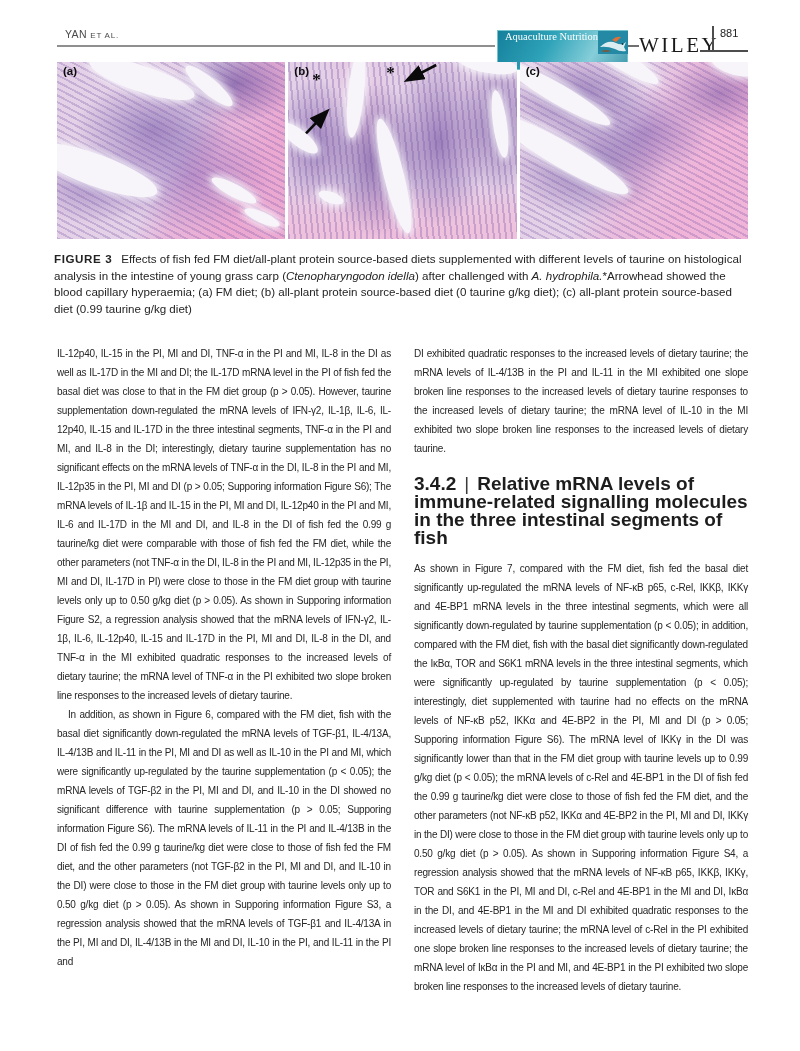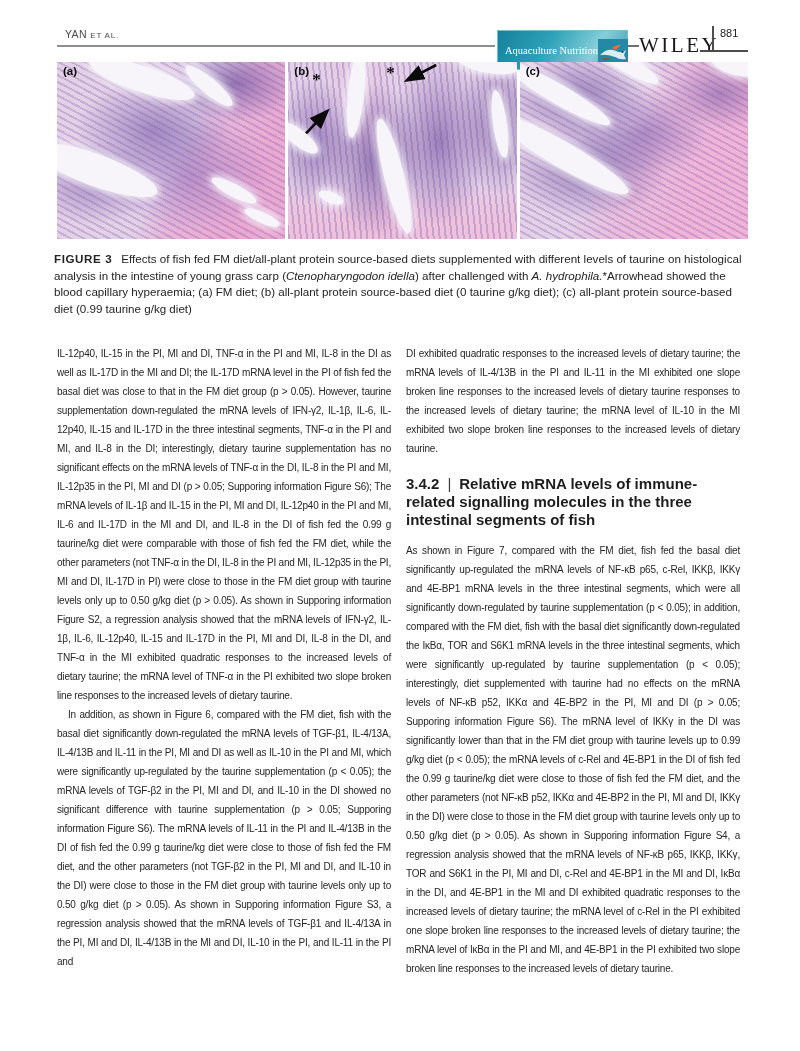--- a/index.html
+++ b/index.html
@@ -9,21 +9,21 @@
     font-family:"Liberation Sans", sans-serif; color:#2b2b2b; overflow:hidden;
   }
 
   
   .runhead { position:absolute; left:65px; top:28px; font-size:10.5px; color:#4a4a4a; letter-spacing:.4px; }
   .runhead .etal { font-size:8px; letter-spacing:.8px; }
   .hrule1 { position:absolute; left:57px; top:45px; width:438px; height:2px; background:#8f8f8f; }
   .badge {
     position:absolute; left:497px; top:30px; width:131px; height:40px;
     background:linear-gradient(120deg,#16809c 0%,#2da2b8 38%,#86ced9 72%,#3f98ad 100%);
-    border:1px solid #74c2cc; display:flex; align-items:center; padding:0 4px 0 7px;
+    border:1px solid #74c2cc; display:flex; align-items:flex-start; padding:0 4px 0 7px;
   }
   .badge .jname { font-family:"Liberation Serif", serif; font-size:10.5px; color:#ffffff; white-space:nowrap; flex:1; }
   .badge svg { display:block; }
   .hdash { position:absolute; left:628px; top:45px; width:11px; height:2px; background:#6f6f6f; }
   .wiley { position:absolute; left:639px; top:33px; font-family:"Liberation Serif", serif;
            font-size:21px; font-weight:500; letter-spacing:2.5px; color:#1a1a1a; }
   .vdiv { position:absolute; left:712px; top:26px; width:2px; height:26px; background:#4d4d4d; }
   .pagenum { position:absolute; left:720px; top:27px; font-size:11px; color:#222; }
   .hrule2 { position:absolute; left:700px; top:50px; width:48px; height:2px; background:#4d4d4d; }
 
@@ -59,25 +59,25 @@
          font-family:"Liberation Serif", serif; }
   .anno { position:absolute; inset:0; width:100%; height:100%; z-index:4; }
 
   
   .caption { position:absolute; left:54px; top:251px; width:690px;
              font-size:11.6px; line-height:16.5px; color:#242424; }
   .caption .flabel { font-weight:bold; letter-spacing:.6px; margin-right:9px; }
   .caption i { font-style:italic; }
 
   
-  .cols { position:absolute; left:57px; top:344px; width:691px; display:flex; gap:15px; }
+  .cols { position:absolute; left:57px; top:344px; width:691px; display:flex; gap:23px; }
   .col { width:334px; font-size:10px; line-height:19px; letter-spacing:-.2px;
          text-align:justify; color:#262626; }
   .col p + p { text-indent:11px; }
-  .sechead { font-size:15px; font-weight:bold; line-height:18px; color:#1d1d1d;
+  .sechead { font-size:19px; font-weight:bold; line-height:18px; color:#1d1d1d;
              text-align:left; letter-spacing:0; margin:17px 0 12px 0; }
   .sechead .sep { margin:0 8px; font-weight:normal; color:#3a3a3a; }
 </style>
 </head>
 <body>
 
 <div class="page">
 
   <div class="runhead"><span>YAN </span><span class="etal">ET AL.</span></div>
   <div class="hrule1"></div>

